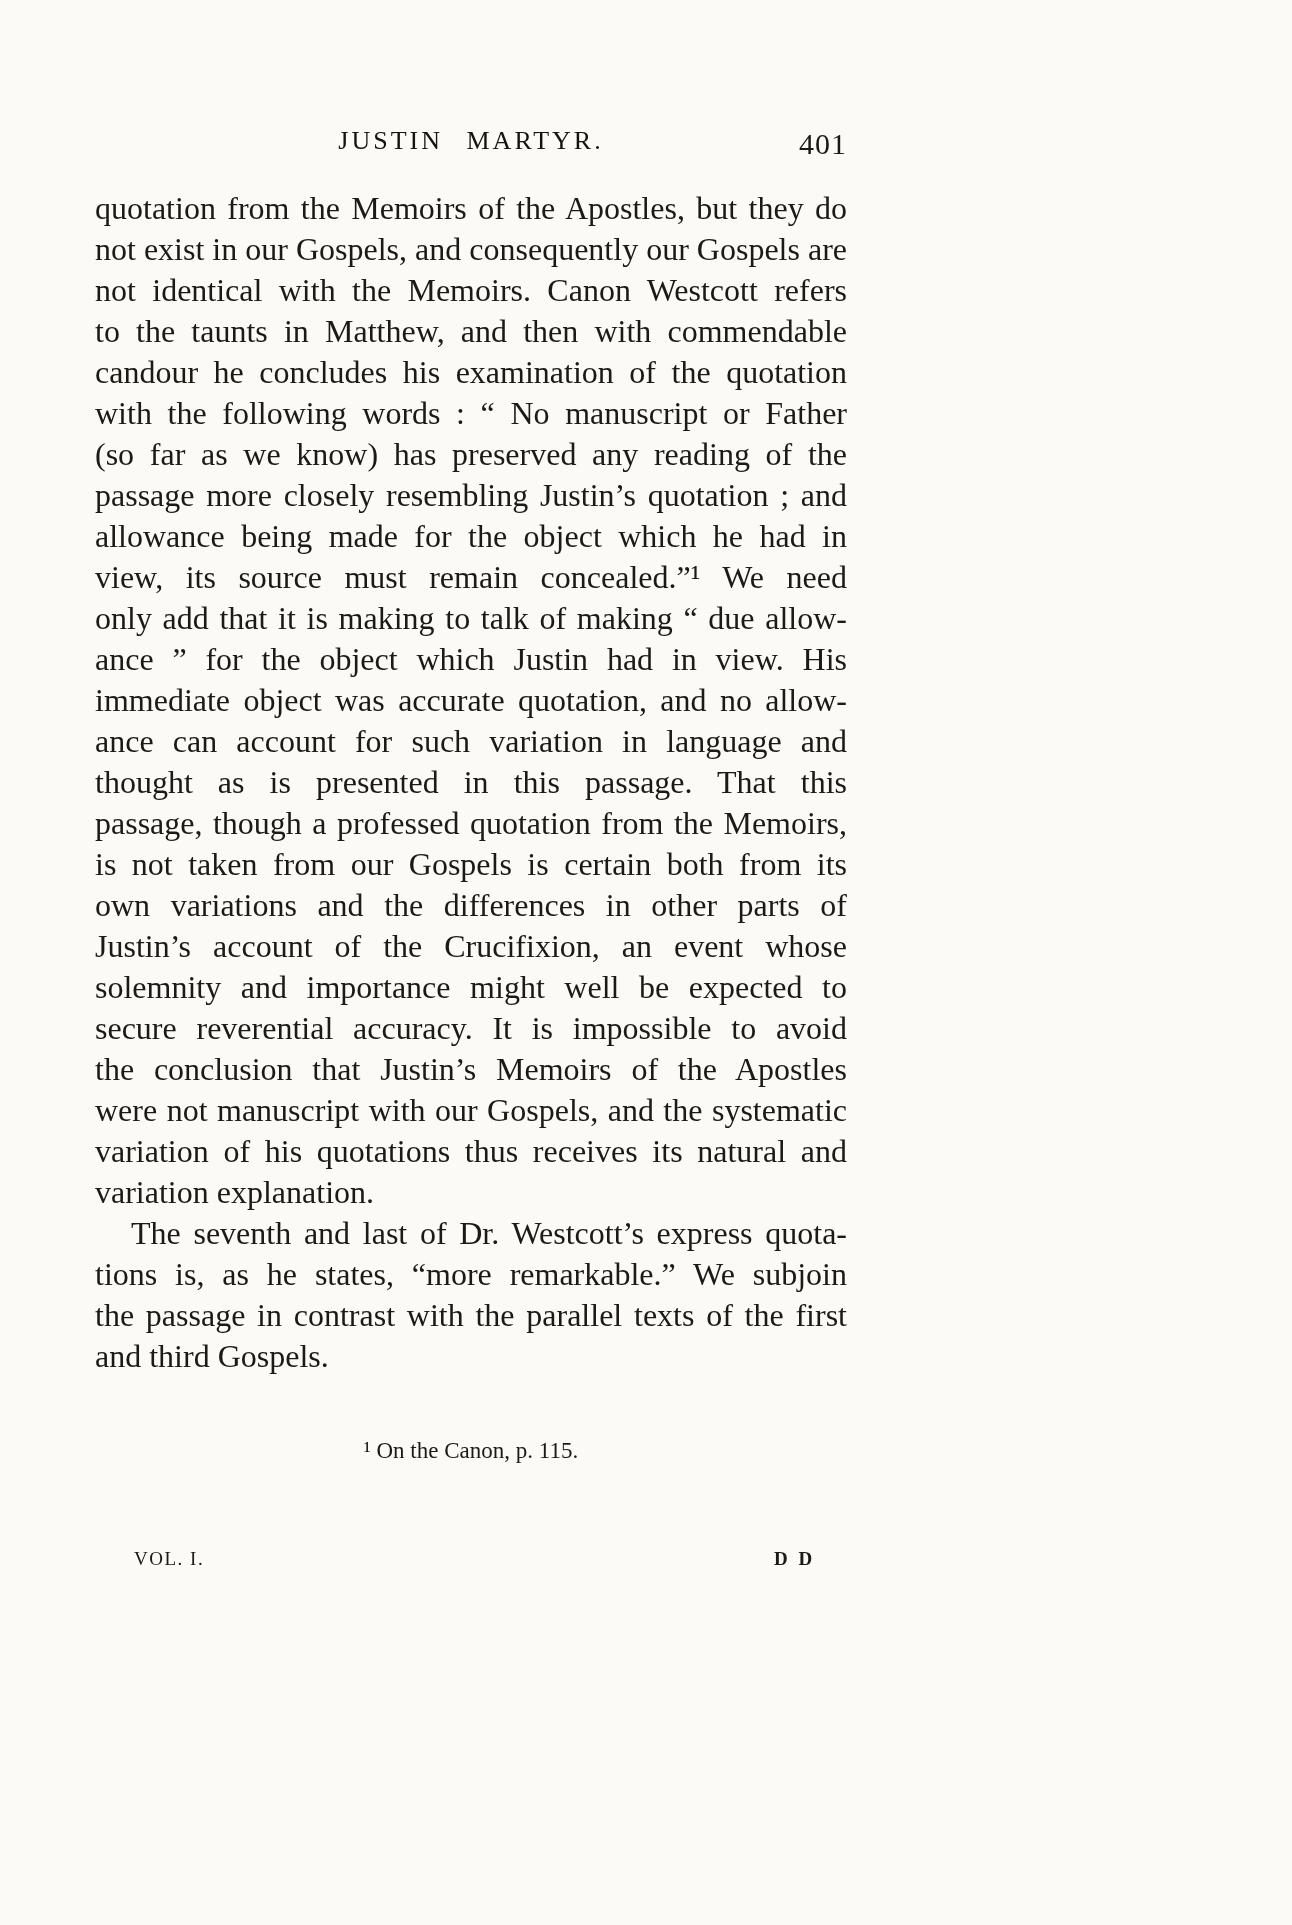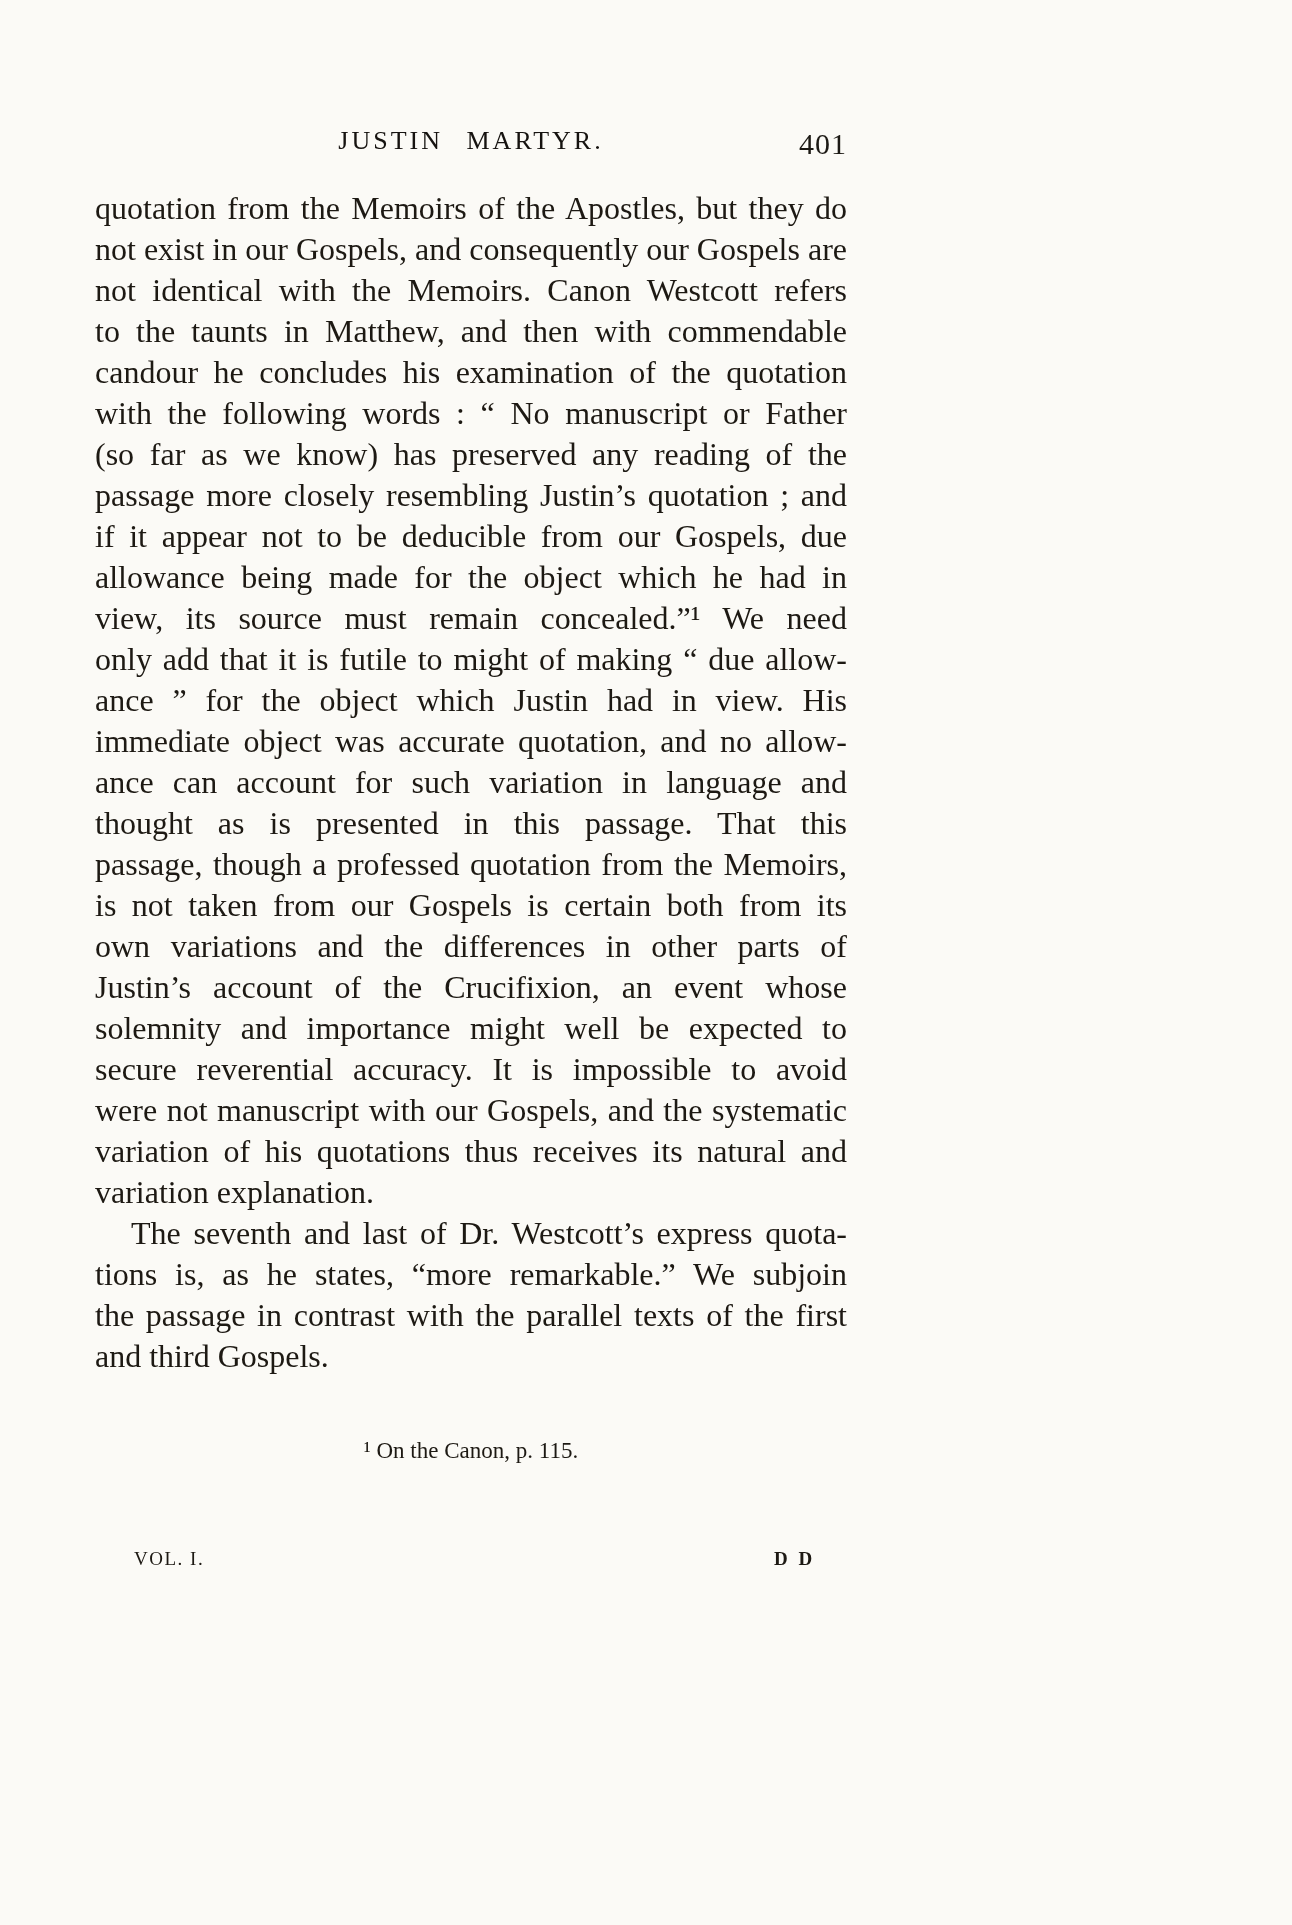--- a/index.html
+++ b/index.html
@@ -102,34 +102,34 @@
   <div class="textblock">
       <div class="paragraph">
         <div class="line">quotation from the Memoirs of the Apostles, but they do</div>
         <div class="line">not exist in our Gospels, and consequently our Gospels are</div>
         <div class="line">not identical with the Memoirs.  Canon Westcott refers</div>
         <div class="line">to the taunts in Matthew, and then with commendable</div>
         <div class="line">candour he concludes his examination of the quotation</div>
         <div class="line">with the following words : “ No manuscript or Father</div>
         <div class="line">(so far as we know) has preserved any reading of the</div>
         <div class="line">passage more closely resembling Justin’s quotation ; and</div>
-        <div class="line">if it appear not to be deducible from our Gospels, due</div>
         <div class="line">allowance being made for the object which he had in</div>
         <div class="line">view, its source must remain concealed.”¹  We need</div>
-        <div class="line">only add that it is futile to might of making “ due allow-</div>
+        <div class="line">only add that it is making to talk of making “ due allow-</div>
         <div class="line">ance ” for the object which Justin had in view.  His</div>
         <div class="line">immediate object was accurate quotation, and no allow-</div>
         <div class="line">ance can account for such variation in language and</div>
         <div class="line">thought as is presented in this passage.  That this</div>
         <div class="line">passage, though a professed quotation from the Memoirs,</div>
         <div class="line">is not taken from our Gospels is certain both from its</div>
         <div class="line">own variations and the differences in other parts of</div>
         <div class="line">Justin’s account of the Crucifixion, an event whose</div>
         <div class="line">solemnity and importance might well be expected to</div>
         <div class="line">secure reverential accuracy.  It is impossible to avoid</div>
+        <div class="line">the conclusion that Justin’s Memoirs of the Apostles</div>
         <div class="line">were not manuscript with our Gospels, and the systematic</div>
         <div class="line">variation of his quotations thus receives its natural and</div>
         <div class="line last">variation explanation.</div>
       </div>
       <div class="paragraph">
         <div class="line indent">The seventh and last of Dr. Westcott’s express quota-</div>
         <div class="line">tions is, as he states, “more remarkable.”  We subjoin</div>
         <div class="line">the passage in contrast with the parallel texts of the first</div>
         <div class="line last">and third Gospels.</div>
       </div>

